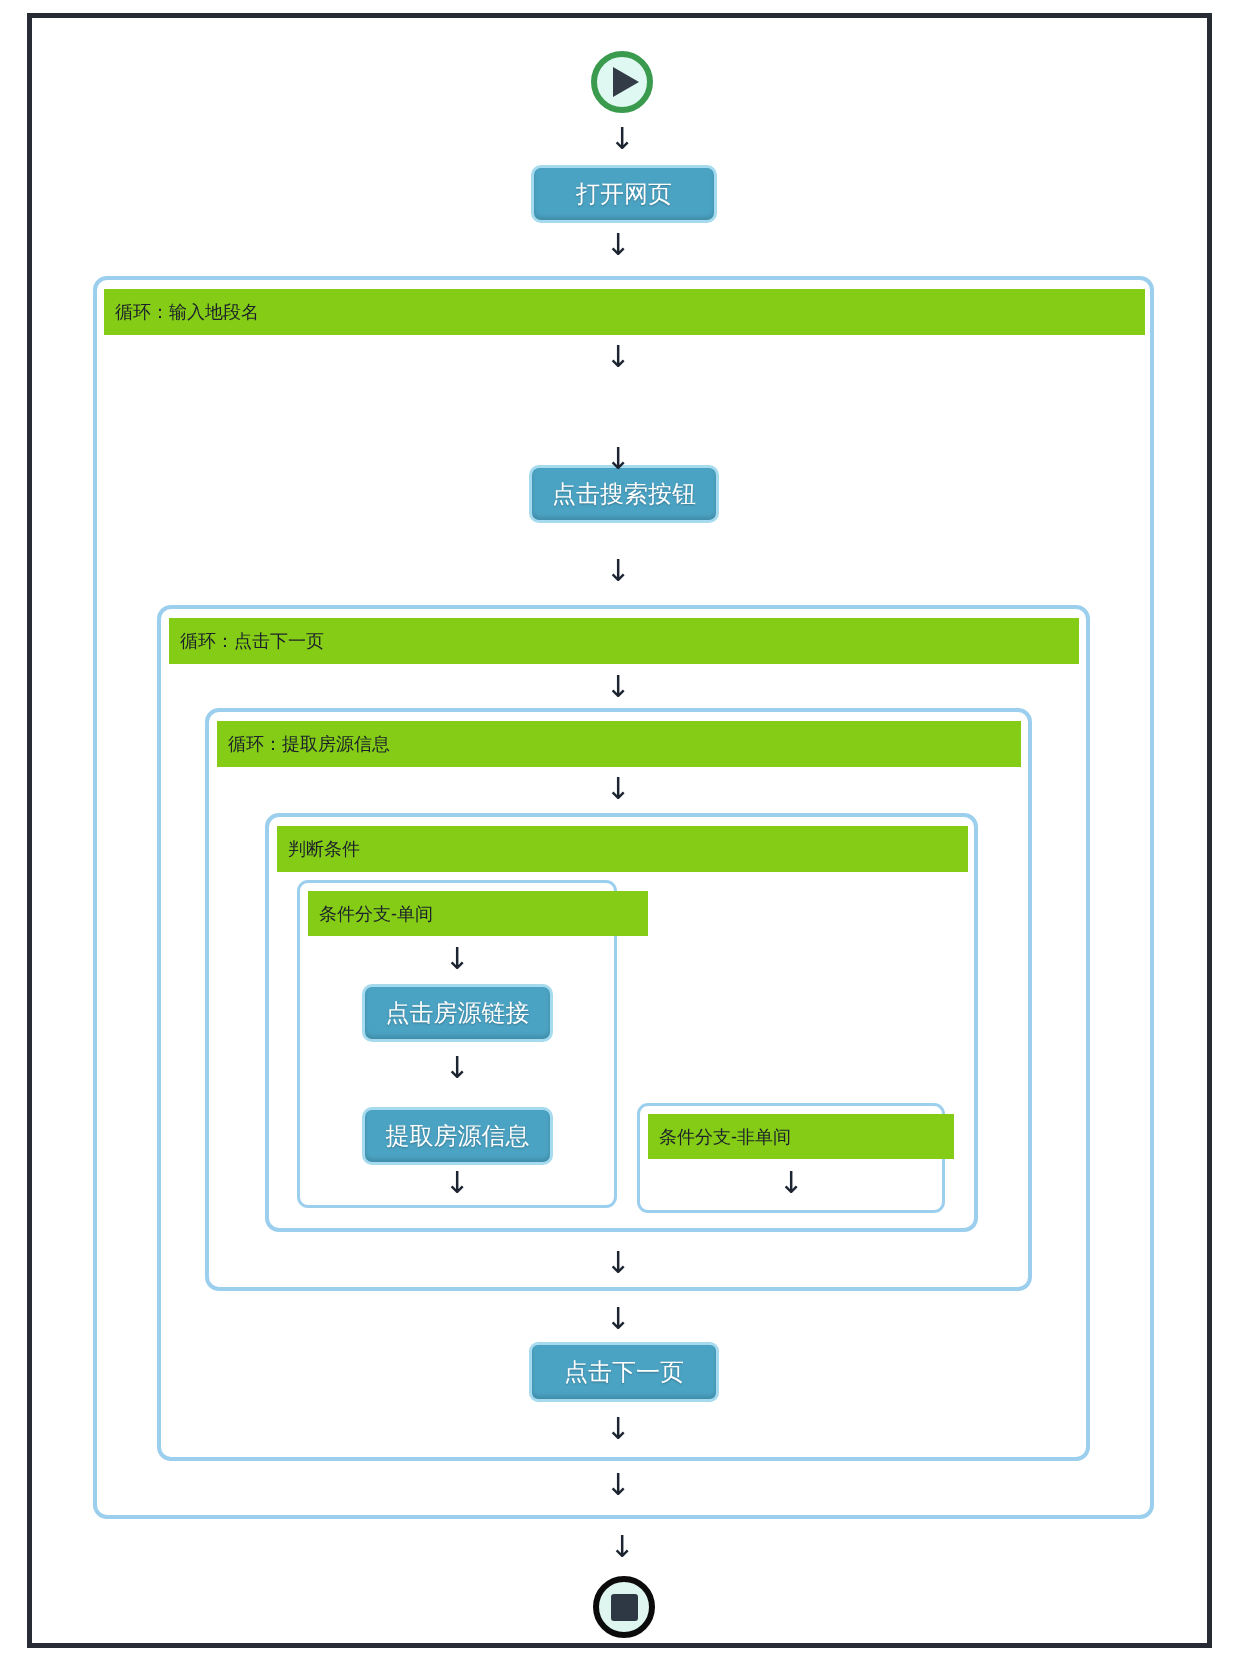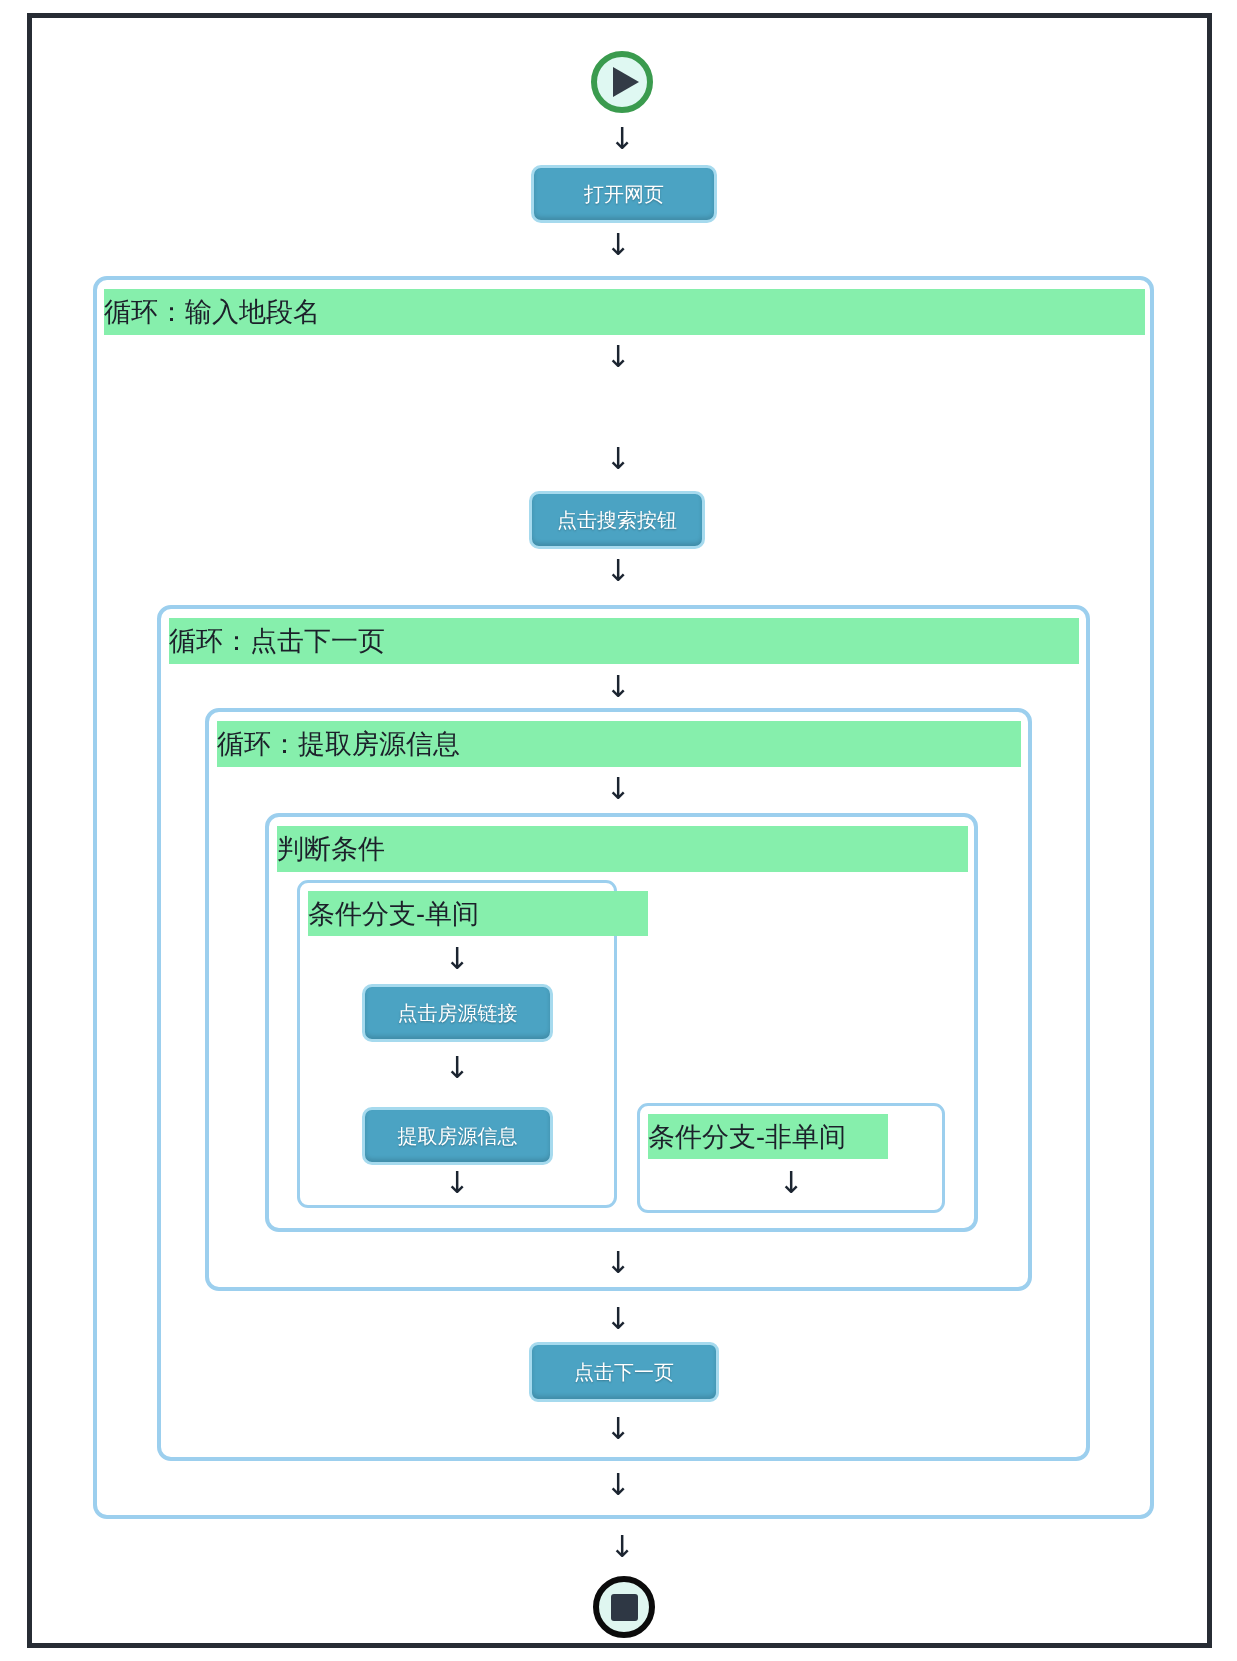--- a/index.html
+++ b/index.html
@@ -12,28 +12,28 @@
     box-sizing:border-box;border:5px solid #272c34;background:#ffffff;
   }
   
   .loop{
     position:absolute;box-sizing:border-box;background:#ffffff;
     border:4px solid #9ccfee;border-radius:14px;
   }
   .branch{border-width:3px;border-radius:11px;}
   
   .bar{
-    position:absolute;box-sizing:border-box;background:#86efac;color:#1c202a;
-    font-size:27px;display:flex;align-items:center;
+    position:absolute;box-sizing:border-box;background:#84cc16;color:#1c202a;
+    font-size:18px;display:flex;align-items:center;padding-left:11px;
     white-space:nowrap;overflow:hidden;
   }
   
   .node{
     position:absolute;box-sizing:border-box;background:#4ba3c3;
-    border:3px solid #a6daee;border-radius:10px;color:#ffffff;font-size:20px;
+    border:3px solid #a6daee;border-radius:10px;color:#ffffff;font-size:24px;
     display:flex;align-items:center;justify-content:center;white-space:nowrap;
     text-shadow:0 1px 2px rgba(0,0,0,.28);
     box-shadow:inset 0 -3px 4px rgba(0,0,0,.14);
   }
   
   .arrow{
     position:absolute;transform:translateX(-50%);color:#1b2430;
     font-size:30px;line-height:1;font-family:"DejaVu Sans",sans-serif;
     user-select:none;
   }
@@ -68,30 +68,30 @@
   <div class="loop" style="left:205px;top:708px;width:827px;height:583px;"></div>
   <div class="bar" style="left:217px;top:721px;width:804px;height:46px;">循环：提取房源信息</div>
 
   <div class="loop" style="left:265px;top:813px;width:713px;height:419px;"></div>
   <div class="bar" style="left:277px;top:826px;width:691px;height:46px;">判断条件</div>
 
   <div class="loop branch" style="left:297px;top:880px;width:320px;height:328px;"></div>
   <div class="bar" style="left:308px;top:891px;width:340px;height:45px;">条件分支-单间</div>
 
   <div class="loop branch" style="left:637px;top:1103px;width:308px;height:110px;"></div>
-  <div class="bar" style="left:648px;top:1114px;width:240px;height:45px;">条件分支-非单间</div>
+  <div class="bar" style="left:648px;top:1114px;width:306px;height:45px;">条件分支-非单间</div>
 
   <div class="roundicon start">
     <div class="play-tri"></div>
   </div>
 
   <div class="node" style="left:531px;top:165px;width:186px;height:58px;">打开网页</div>
 
 
-  <div class="node" style="left:529px;top:491px;width:176px;height:58px;">点击搜索按钮</div>
+  <div class="node" style="left:529px;top:465px;width:190px;height:58px;">点击搜索按钮</div>
 
   <div class="node" style="left:362px;top:984px;width:191px;height:58px;">点击房源链接</div>
 
   <div class="node" style="left:362px;top:1098px;width:191px;height:58px;margin-top:9px;">提取房源信息</div>
 
   <div class="node" style="left:529px;top:1342px;width:190px;height:60px;border-radius:9px;">点击下一页</div>
 
   <div class="roundicon stop">
     <div class="stop-sq"></div>
   </div>

